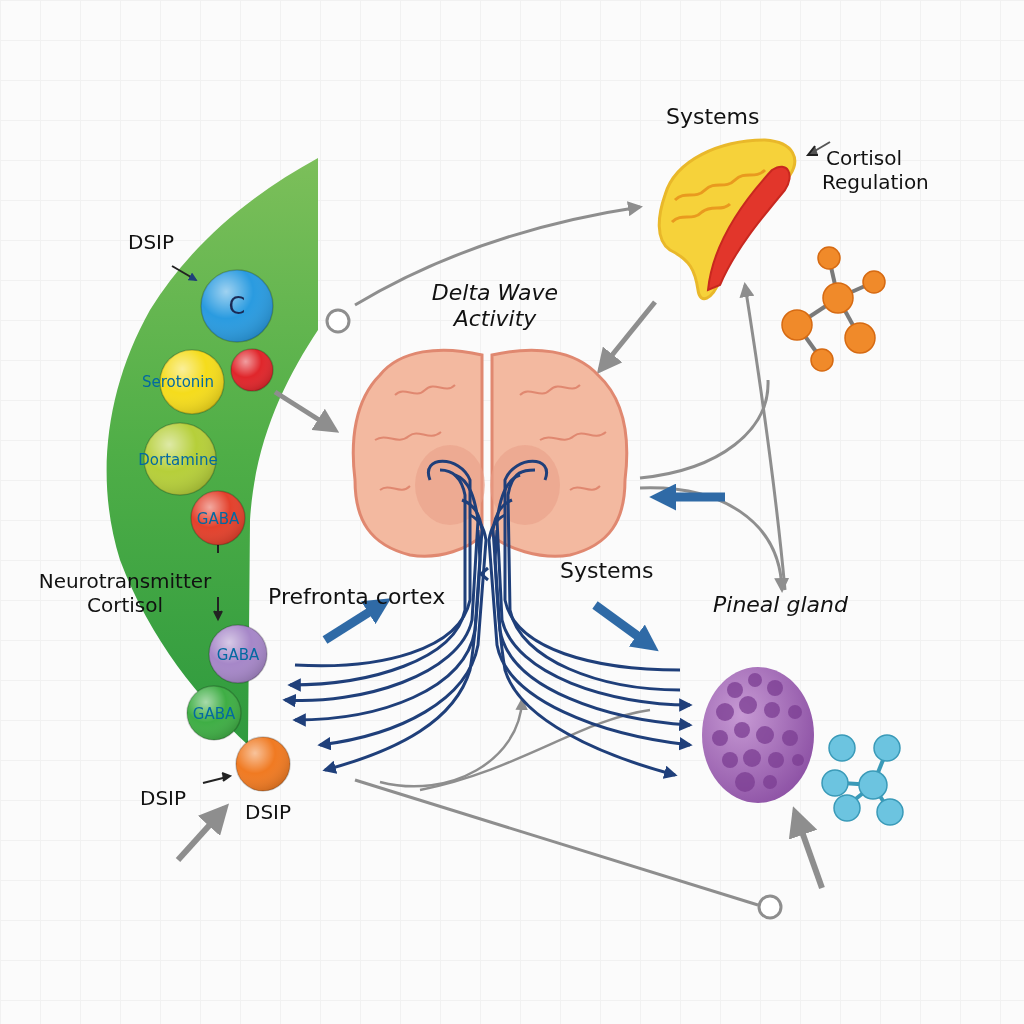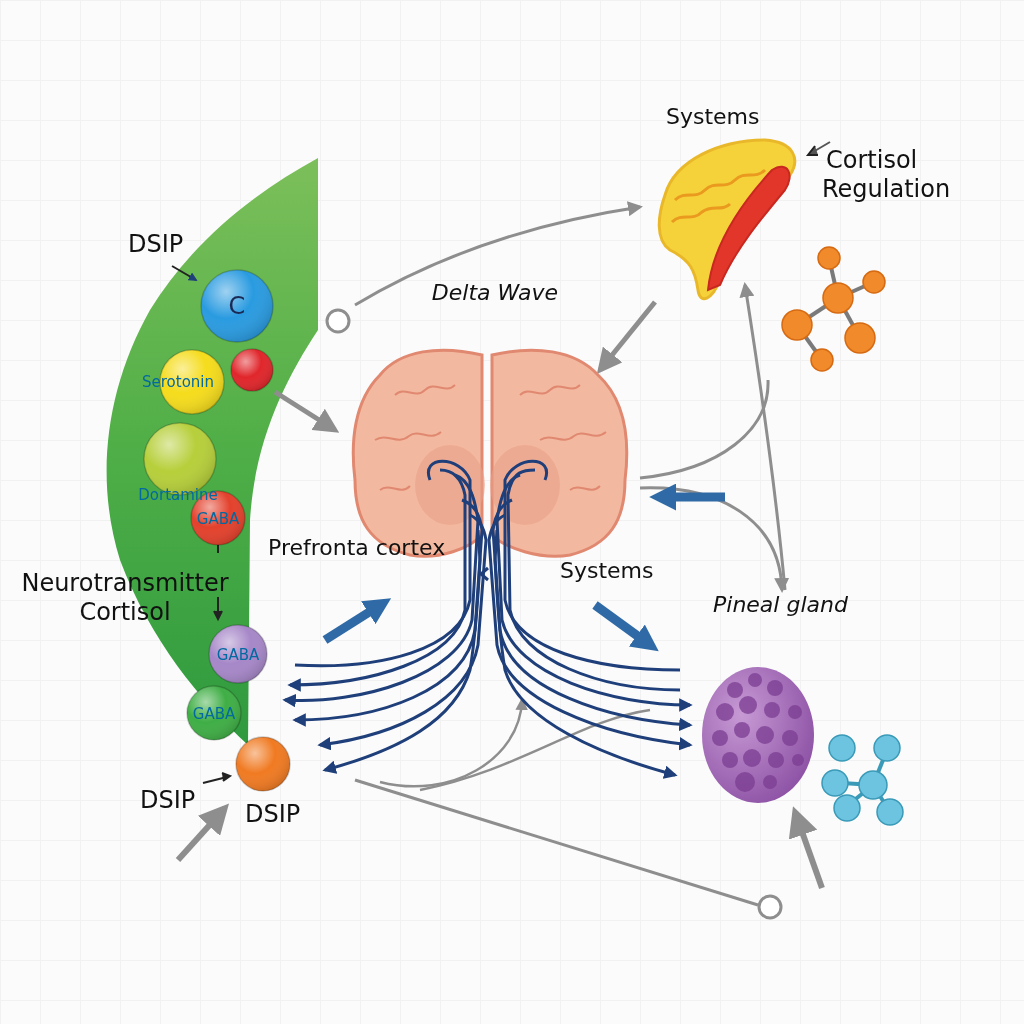--- a/index.html
+++ b/index.html
@@ -8,21 +8,21 @@
     background: #fbfbfb;
     background-image:
       linear-gradient(#f1f1f1 1px, transparent 1px),
       linear-gradient(90deg, #f1f1f1 1px, transparent 1px);
     background-size: 40px 40px;
     font-family: "DejaVu Sans", sans-serif;
   }
   svg.diagram { position: absolute; left: 0; top: 0; }
   .lbl { position: absolute; color: #111; font-family: "DejaVu Sans", sans-serif; white-space: nowrap; line-height: 1.2; }
   .lbl.center { text-align: center; }
-  .big { font-size: 24px; }
+  .big { font-size: 20px; }
   .med { font-size: 22px; }
   .ball-lbl { position: absolute; font-size: 15px; color: #0369a1; text-align: center; transform: translate(-50%, -50%); white-space: nowrap; }
 </style>
 </head>
 <body>
 
 <svg class="diagram" width="1024" height="1024" viewBox="0 0 1024 1024">
   <defs>
     <marker id="grayHead" viewBox="0 0 10 10" refX="8" refY="5" markerWidth="5" markerHeight="5" orient="auto">
       <path d="M0,0 L10,5 L0,10 z" fill="#8e8e8e"></path>
@@ -196,37 +196,38 @@
       <circle cx="180" cy="459" r="36"></circle>
     <circle cx="218" cy="518" r="27"></circle>
       <circle cx="238" cy="654" r="29"></circle>
     <circle cx="214" cy="713" r="27"></circle>
       <circle cx="263" cy="764" r="27"></circle>
   </g>
 </svg>
 
 <div class="ball-lbl" style="left:237px;top:306px;font-size:24px;color:#1a2a55;">C</div>
 <div class="ball-lbl" style="left:178px;top:382px;">Serotonin</div>
-<div class="ball-lbl" style="left:178px;top:460px;margin-top:35px;">Dortamine</div>
+<div class="ball-lbl" style="left:178px;top:460px;">Dortamine</div>
 <div class="ball-lbl" style="left:218px;top:519px;">GABA</div>
 <div class="ball-lbl" style="left:238px;top:655px;">GABA</div>
 <div class="ball-lbl" style="left:214px;top:714px;">GABA</div>
 
 <div class="lbl big" style="left:128px;top:230px;">DSIP</div>
 <div class="lbl big center" style="left:10px;top:569px;width:230px;">
   <div>Neurotransmitter</div>
   <div>Cortisol</div>
 </div>
 <div class="lbl big" style="left:140px;top:786px;">DSIP</div>
 <div class="lbl big" style="left:245px;top:800px;">DSIP</div>
 
 <div class="lbl med center" style="left:400px;top:280px;width:190px;font-style:italic;">
   <div>Delta Wave</div>
-</div>
-<div class="lbl med" style="left:268px;top:535px;">Prefronta cortex</div>
+  <div>Activity</div>
+</div>
+<div class="lbl med" style="left:268px;top:584px;">Prefronta cortex</div>
 <div class="lbl med" style="left:560px;top:558px;">Systems</div>
 
 <div class="lbl med" style="left:666px;top:104px;">Systems</div>
 <div class="lbl big" style="left:822px;top:146px;">
   <div style="padding-left:4px;">Cortisol</div>
   <div>Regulation</div>
 </div>
 
 <div class="lbl med" style="left:713px;top:592px;font-style:italic;">Pineal gland</div>
 <div class="lbl big center" style="left:780px;top:907px;width:150px;">

